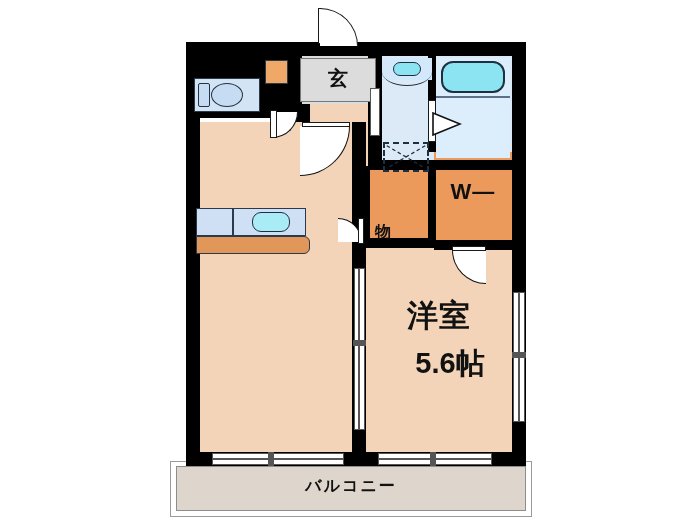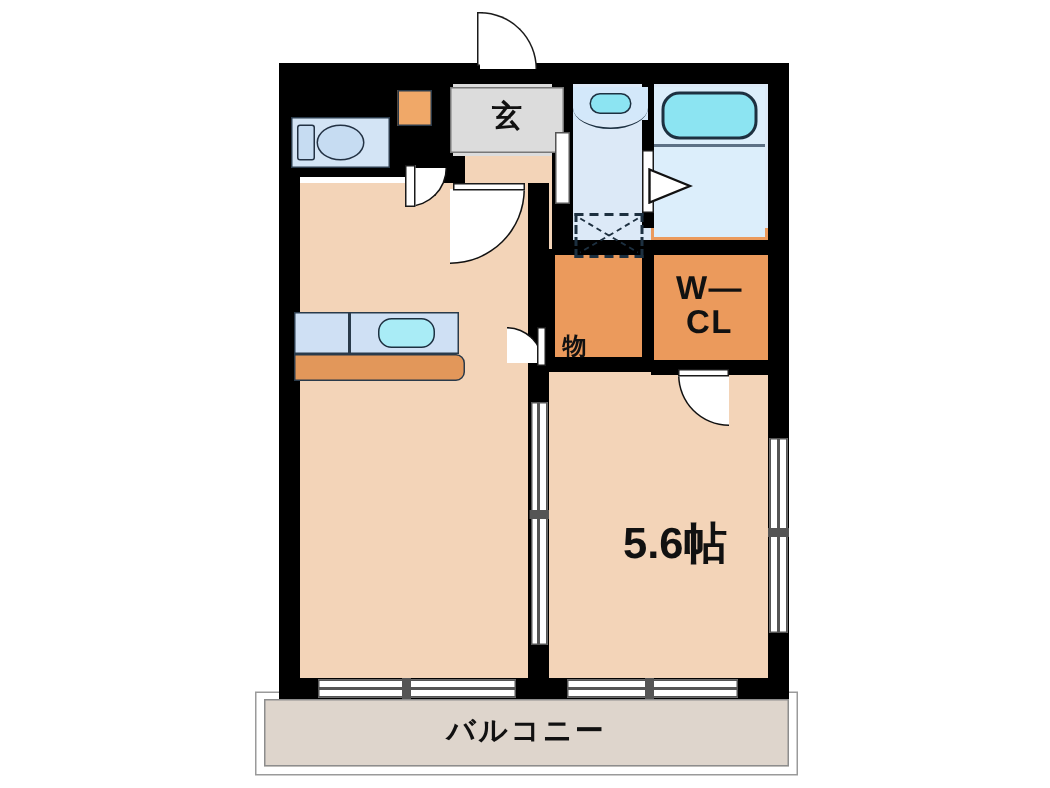--- a/index.html
+++ b/index.html
@@ -113,21 +113,21 @@
     white-space: nowrap;
     line-height: 1.05;
   }
   .lbl-ldk   { font-size: 33px; letter-spacing: 1px; }
   .lbl-ldk2  { font-size: 31px; letter-spacing: 0px; }
   .lbl-bed   { font-size: 31px; letter-spacing: 1px; }
   .lbl-bed2  { font-size: 29px; }
   .lbl-wcl   { font-size: 22px; letter-spacing: 1px; font-weight: 600; }
   .lbl-gen   { font-size: 20px; }
   .lbl-mono  { font-size: 16px; }
-  .lbl-bal   { font-size: 19px; letter-spacing: 2px; font-weight: 600; }
+  .lbl-bal   { font-size: 16px; letter-spacing: 2px; font-weight: 600; }
 
   .balcony-inner {
     border: 1.4px solid #8d8d8d;
     background: #ded5cc;
   }
   .balcony-rail {
     border: 1.2px solid #9a9a9a;
     background: transparent;
   }
 </style>
@@ -230,39 +230,39 @@
   <div class="abs" style="left:436px; top:96px; width:74px; height:2px; background:#5d7186;"></div>
 
   <div class="abs door-panel" style="left:428px; top:100px; width:8px; height:42px;"></div>
   <div class="abs" style="left:432px; top:112px; width:30px; height:24px;">
     <svg width="30" height="24" viewBox="0 0 30 24">
       <polygon points="1,1 28,12 1,23" fill="#ffffff" stroke="#111111" stroke-width="1.6"></polygon>
     </svg>
   </div>
 
   <div class="abs lbl lbl-wcl" style="left:434px; top:180px; width:78px;">W—</div>
-  <div class="abs lbl lbl-wcl" style="left:434px; top:203px; width:78px;">CL</div>
 
   <div class="abs" style="left:452px; top:250px; width:34px; height:34px;
               border:1.7px solid #111111; border-top:none; border-right:none;
               border-radius:0 0 0 100%; background:#ffffff;"></div>
   <div class="abs door-panel" style="left:452px; top:246px; width:34px; height:5px;"></div>
 
   <div class="abs lbl lbl-mono" style="left:366px; top:224px; width:34px; color:#111;">物</div>
   <div class="abs" style="left:338px; top:218px; width:24px; height:24px;
               border:1.6px solid #111111; border-bottom:none; border-left:none;
               border-radius:0 100% 0 0; background:#ffffff;"></div>
   <div class="abs door-panel" style="left:358px; top:218px; width:6px; height:26px;"></div>
 
   <div class="abs kitchen-top" style="left:196px; top:208px; width:110px; height:28px;"></div>
   <div class="abs" style="left:232px; top:208px; width:1.6px; height:28px; background:#2a3a4a;"></div>
   <div class="abs kitchen-sink" style="left:252px; top:212px; width:38px; height:20px;"></div>
   <div class="abs kitchen-base" style="left:196px; top:236px; width:114px; height:18px;"></div>
 
 
+  <div class="abs lbl lbl-bed" style="left:366px; top:300px; width:146px;">洋室</div>
   <div class="abs lbl lbl-bed2" style="left:366px; top:348px; width:168px;">5.6帖</div>
 
   <div class="abs slider" style="left:354px; top:268px; width:11px; height:162px;"></div>
   <div class="abs slider-line" style="left:358px; top:268px; width:1.5px; height:162px;"></div>
   <div class="abs" style="left:353px; top:340px; width:13px; height:6px; background:#555;"></div>
 
   <div class="abs slider" style="left:513px; top:292px; width:12px; height:130px;"></div>
   <div class="abs slider-line" style="left:518px; top:292px; width:1.5px; height:130px;"></div>
   <div class="abs" style="left:512px; top:352px; width:14px; height:6px; background:#555;"></div>
 

